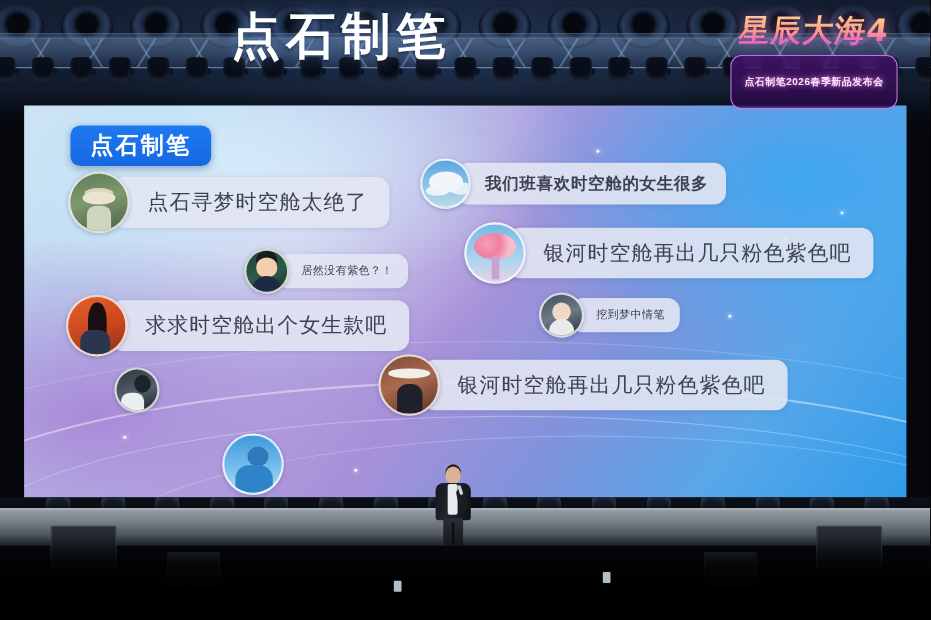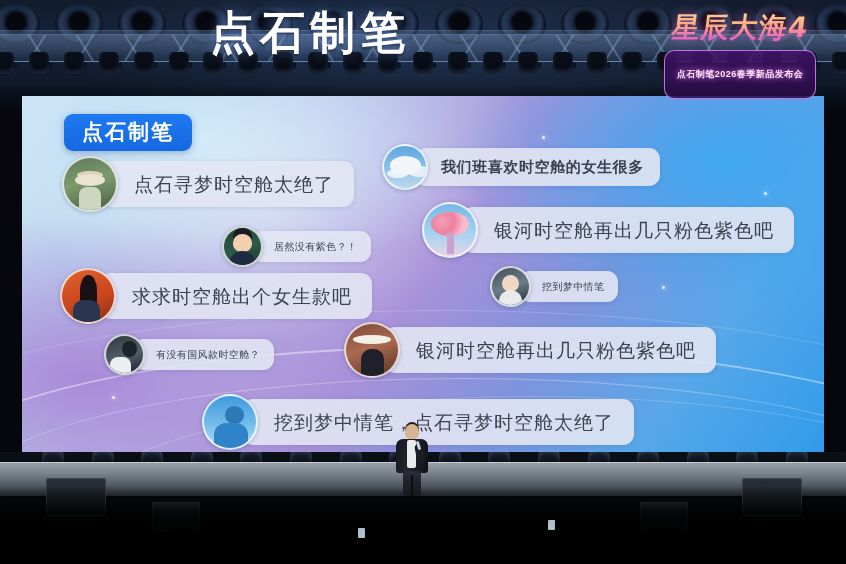--- a/index.html
+++ b/index.html
@@ -421,26 +421,24 @@
       <div class="bubble">挖到梦中情笔</div>
     </div>
 
     <div class="comment c-lg" style="left:322px;top:226px">
       <div class="avatar av-fedora"></div>
       <div class="bubble">银河时空舱再出几只粉色紫色吧</div>
     </div>
 
     <div class="comment c-sm" style="left:82px;top:238px">
       <div class="avatar av-ink"></div>
-      <div class="bubble">有没有国风款时空舱？</div>
     </div>
 
     <div class="comment c-lg" style="left:180px;top:298px">
       <div class="avatar av-sky"></div>
-      <div class="bubble">挖到梦中情笔，点石寻梦时空舱太绝了</div>
     </div>
   </div>
 
   <div class="presenter">
     <div class="p-head"></div>
     <div class="p-torso"></div>
     <div class="p-shirt"></div>
     <div class="p-arm"></div>
     <div class="p-mic"></div>
     <div class="p-legs"></div>

